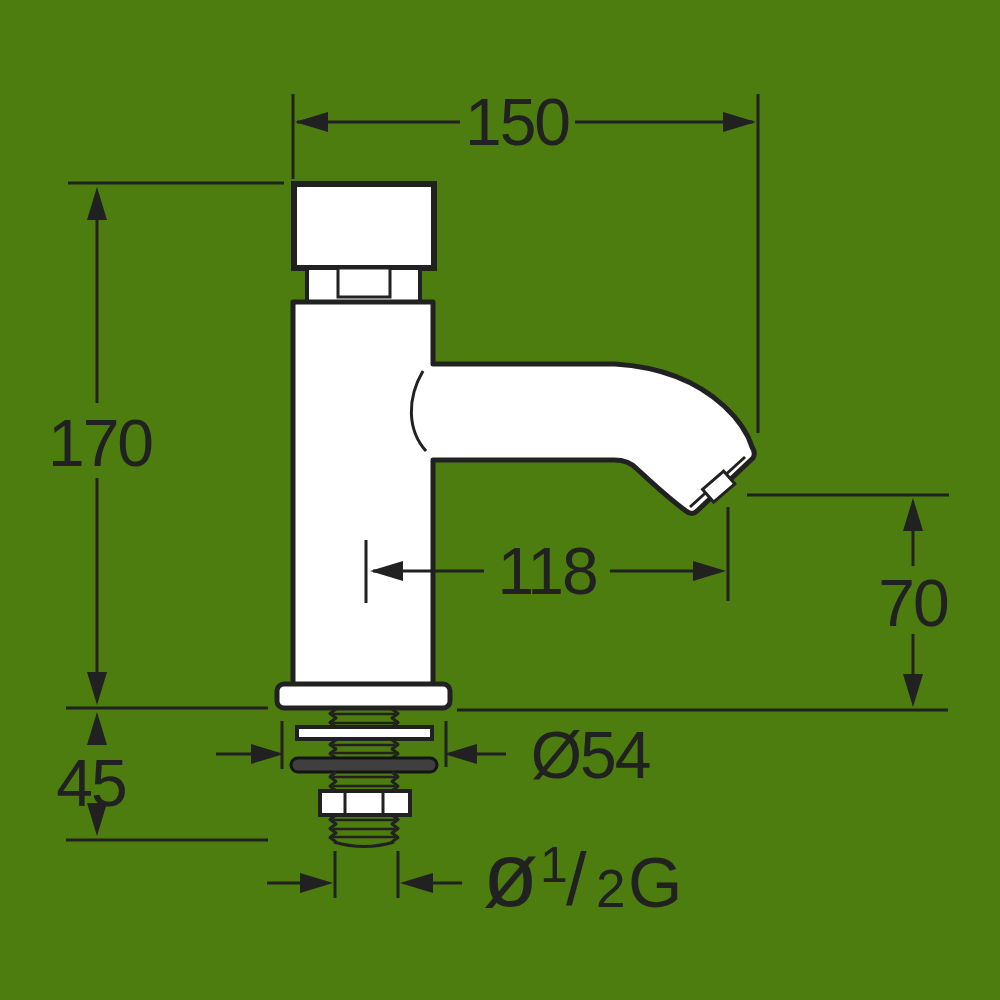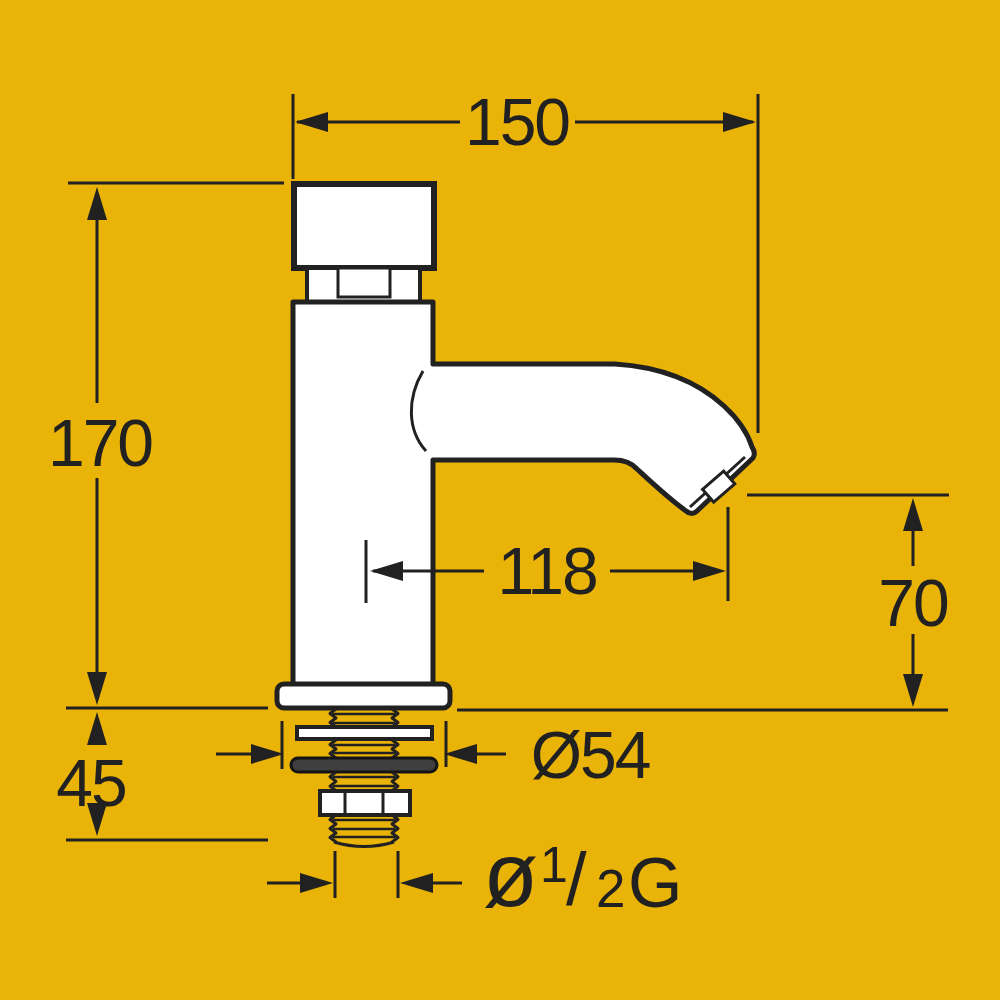--- a/index.html
+++ b/index.html
@@ -7,21 +7,21 @@
     padding: 0;
     width: 1000px;
     height: 1000px;
     background: #ffffff;
     overflow: hidden;
   }
   .stage {
     position: relative;
     width: 1000px;
     height: 1000px;
-    background: #eab308;
+    background: #4d7c0f;
   }
   svg { display: block; }
   svg text {
     font-family: "Liberation Sans", "DejaVu Sans", sans-serif;
     fill: #212121;
     letter-spacing: -2px;
   }
   .t66 { font-size: 66px; }
   .t-oslash { font-size: 90px; letter-spacing: -2px; }
   .t-sup { font-size: 50px; }

